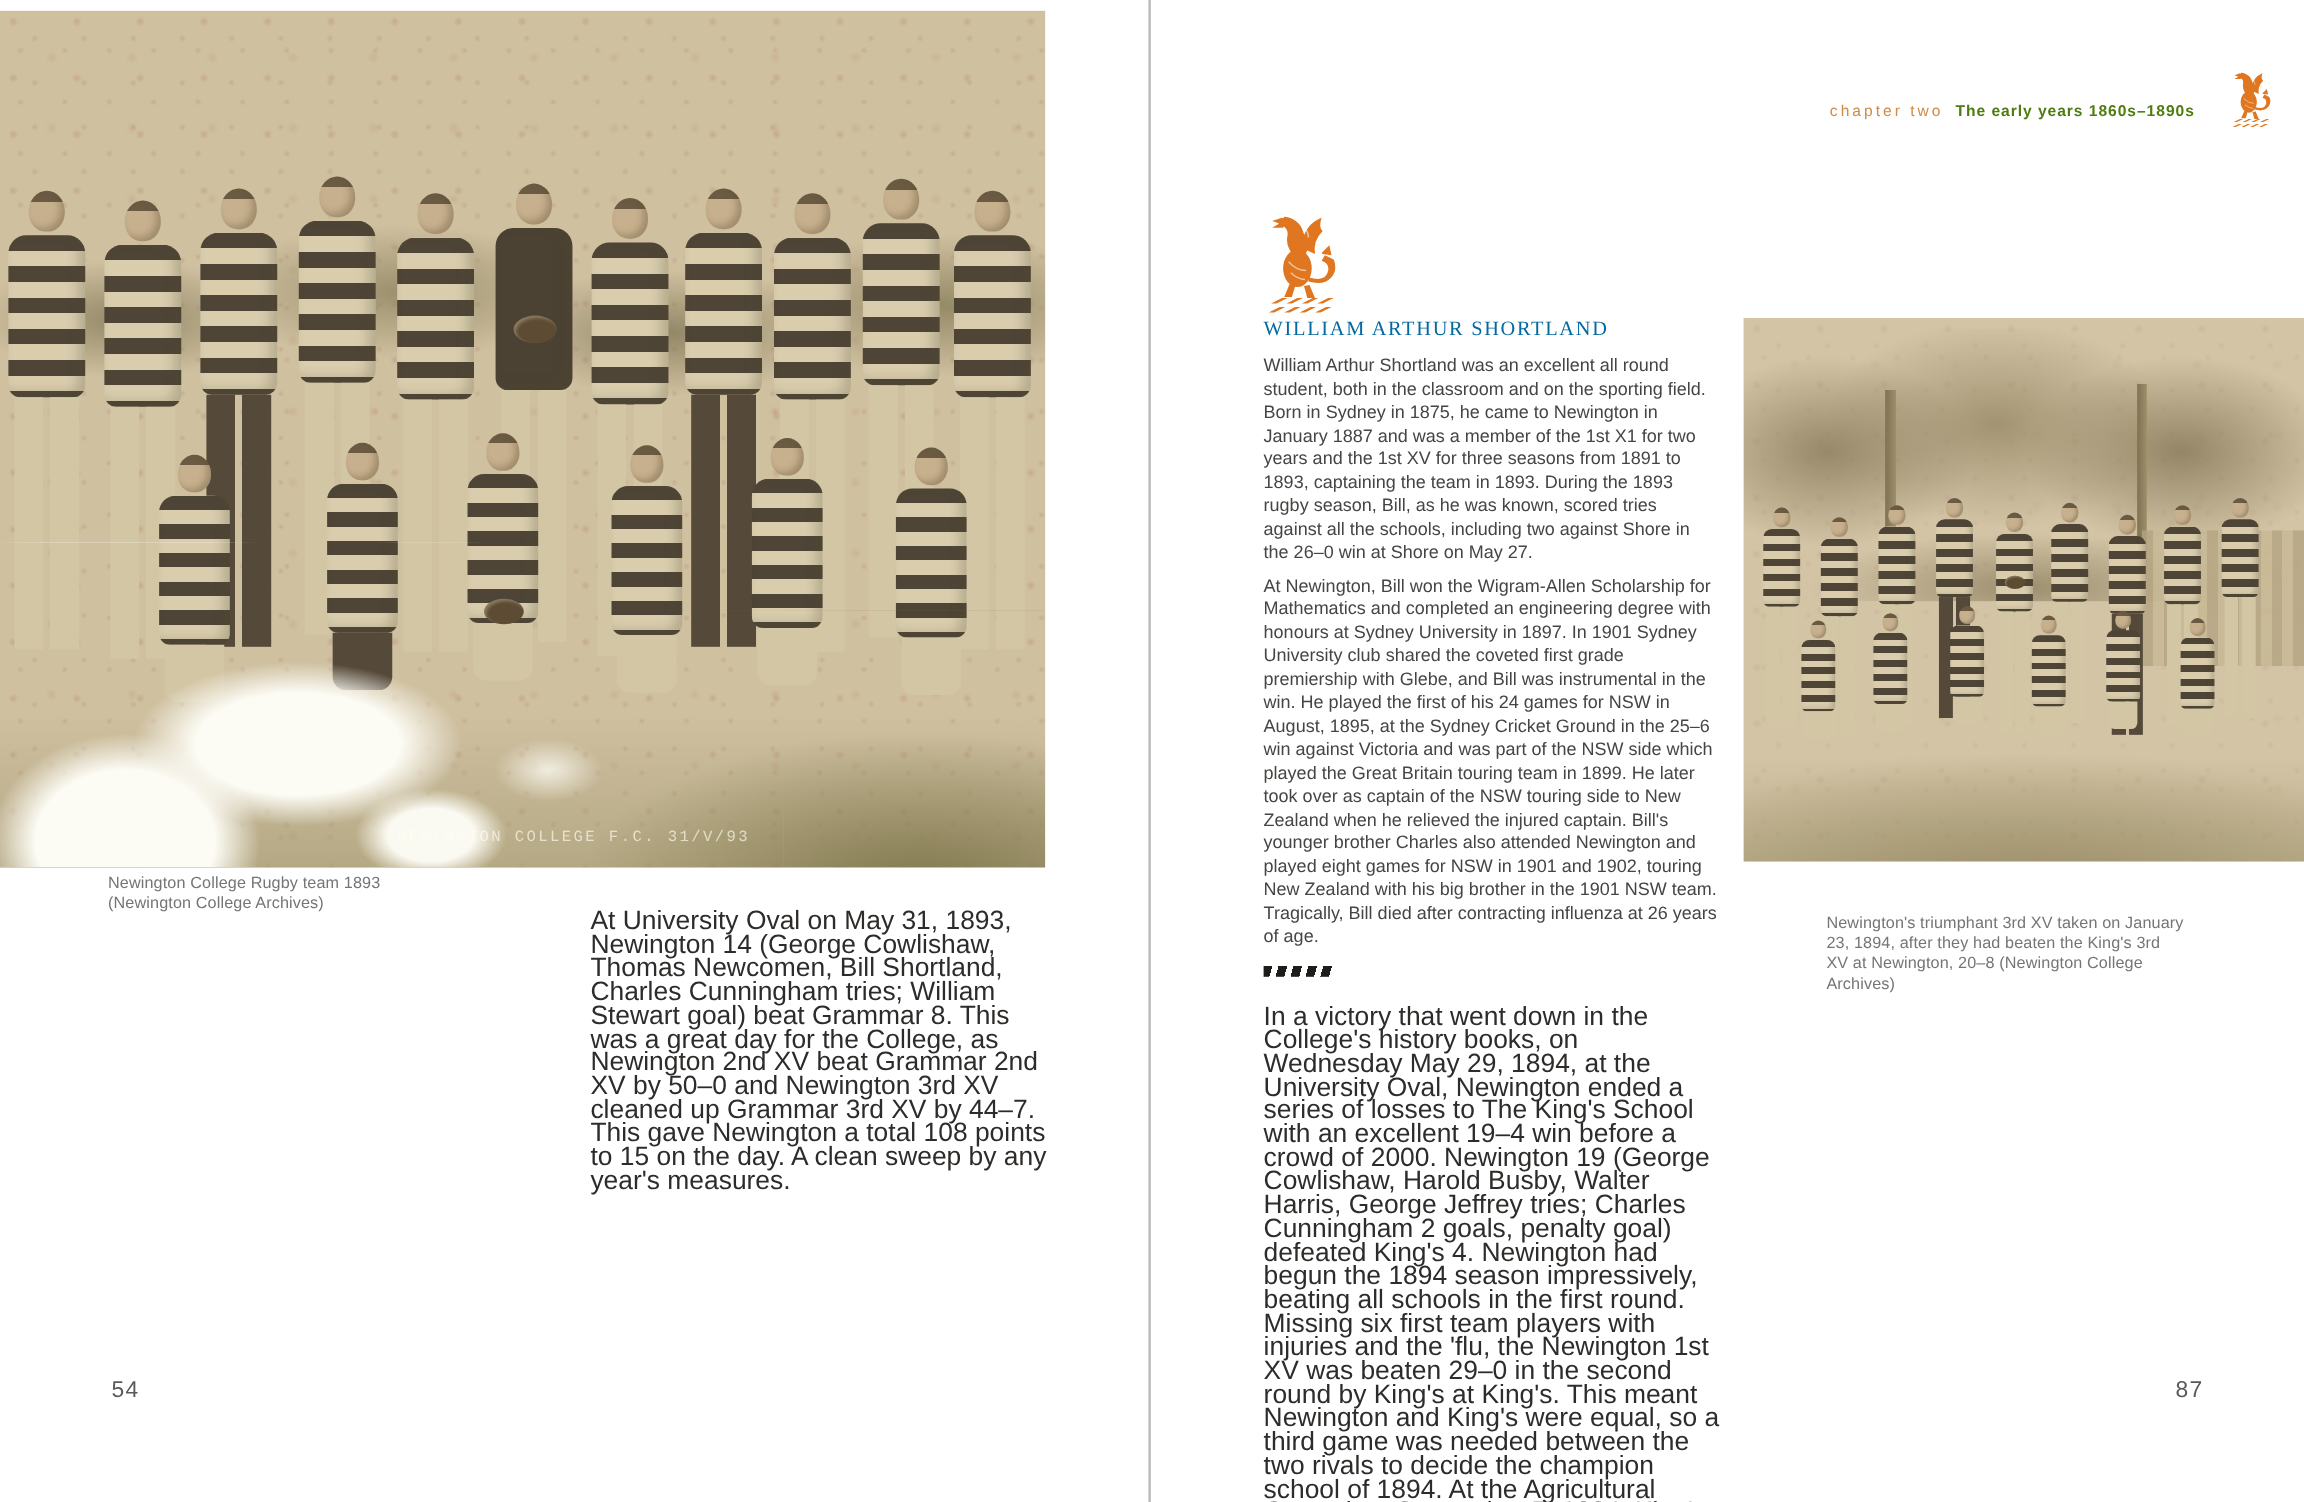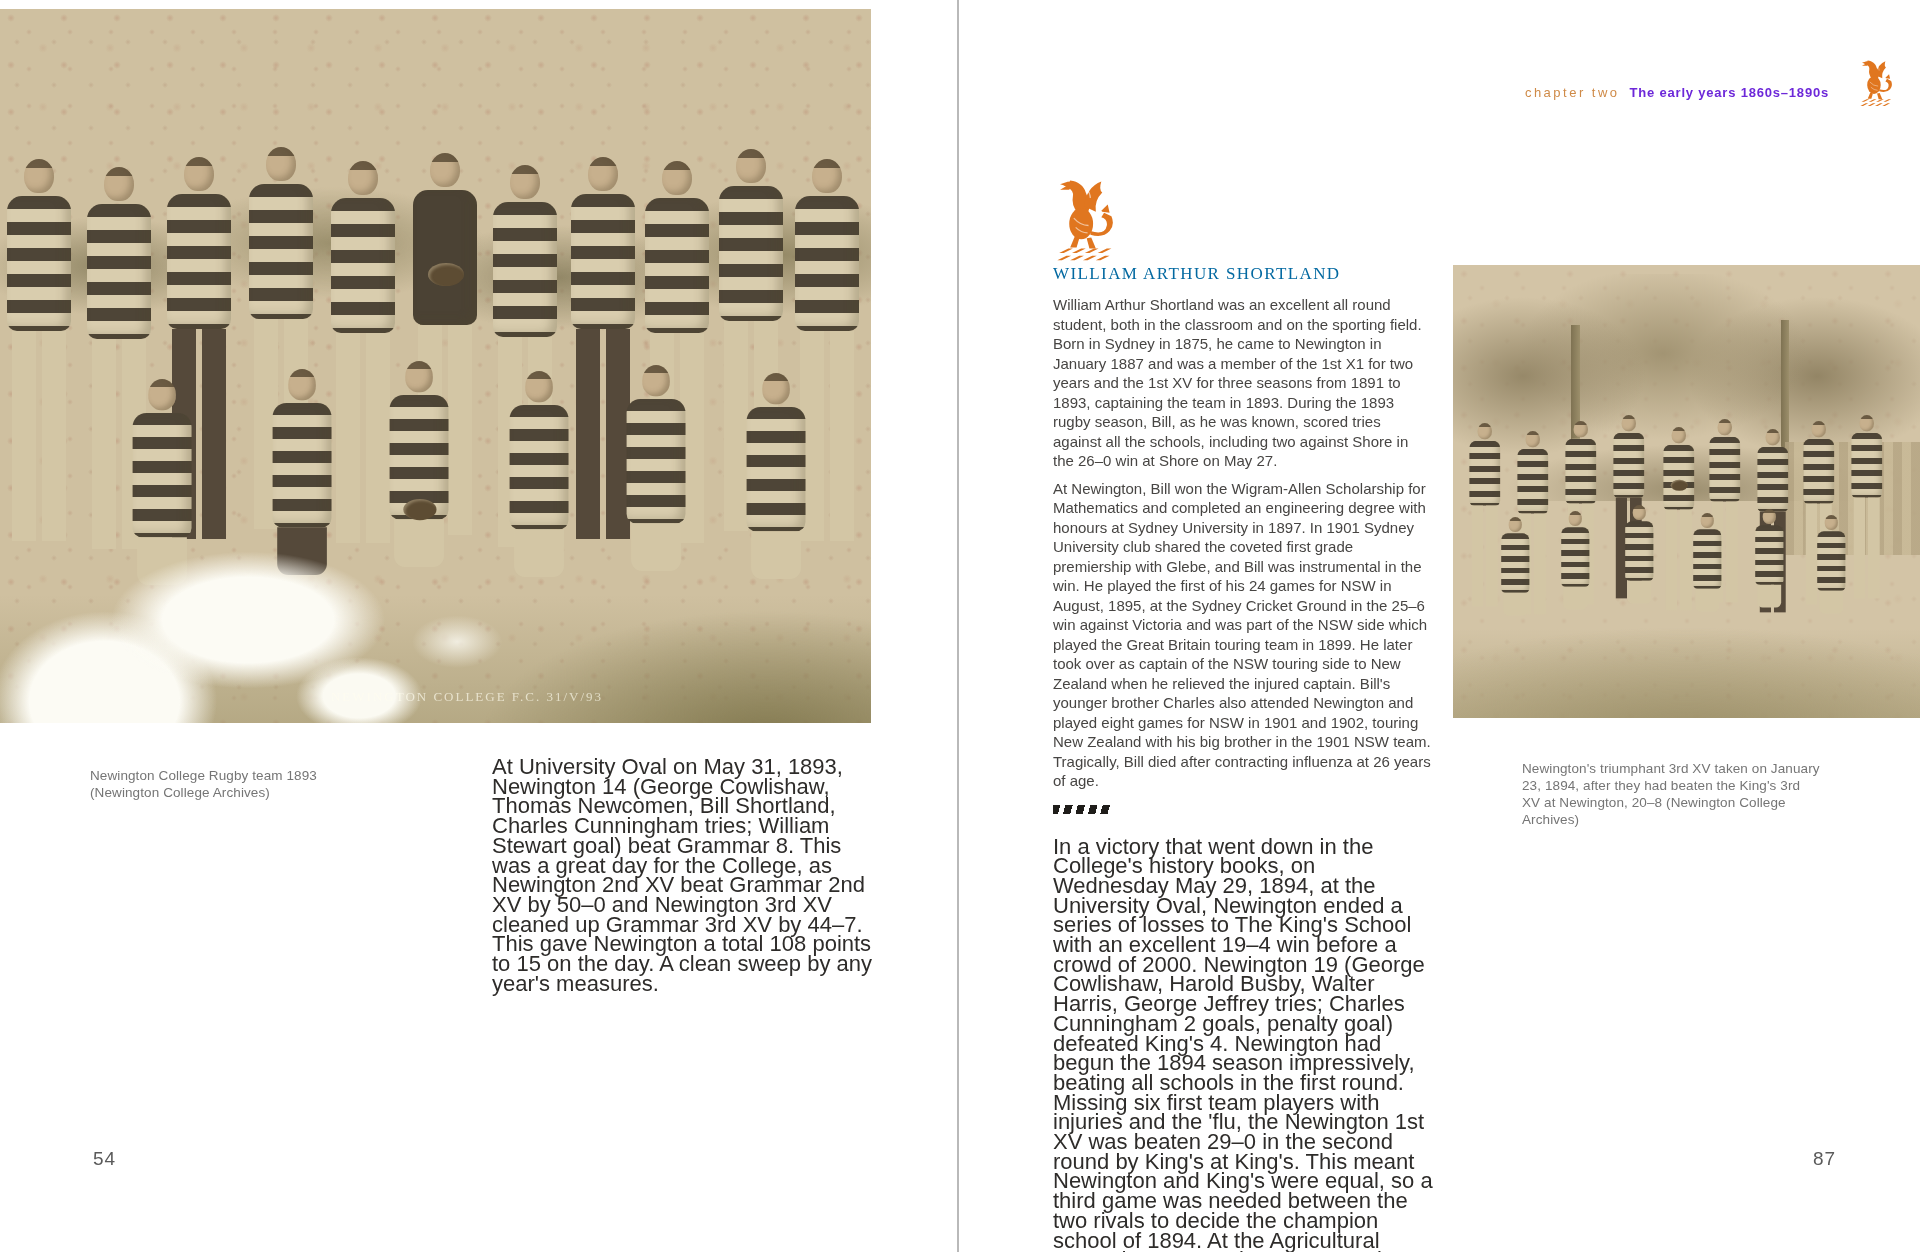--- a/index.html
+++ b/index.html
@@ -48,52 +48,52 @@
     background:
       radial-gradient(ellipse 500px 160px at 50% 115%, rgba(146,134,94,.8), transparent 72%),
       linear-gradient(to top, rgba(168,156,116,.5), transparent 55%);}
   .damage{position:absolute;left:0;bottom:0;width:75%;height:38%;
     background:
       radial-gradient(ellipse 190px 95px at 38% 62%, #fcfbf4 45%, rgba(252,251,244,0) 72%),
       radial-gradient(ellipse 150px 120px at 16% 92%, #fcfbf4 50%, rgba(252,251,244,0) 75%),
       radial-gradient(ellipse 90px 55px at 55% 90%, #fbfaf2 40%, rgba(252,251,244,0) 70%),
       radial-gradient(ellipse 60px 35px at 70% 70%, rgba(251,250,242,.8), rgba(252,251,244,0) 75%);}
   .photo-inscription{position:absolute;left:38%;bottom:18px;
-    font-family:Liberation Serif, serif;font-size:13px;letter-spacing:2px;
+    font-family:Liberation Mono, monospace;font-size:13px;letter-spacing:2px;
     color:rgba(255,253,240,.65);white-space:nowrap;}
 
   
   .figwrap{position:absolute;inset:0;}
   .fig{position:absolute;width:74px;}
   .fig .head{position:relative;margin:0 auto;width:30px;height:34px;border-radius:50% 50% 46% 46%;
     background:linear-gradient(to bottom,#6b5b43 0 9px,#c7b08d 9px);box-shadow:inset -4px -3px 6px rgba(90,75,50,.35);}
   .fig .torso{margin:3px auto 0;width:64px;height:135px;border-radius:15px 15px 10px 10px;
     box-shadow:inset -6px -4px 10px rgba(80,70,45,.25);}
   .fig .torso.striped{background:repeating-linear-gradient(180deg,#4e4537 0 13px,#d9cdae 13px 26px);}
   .fig .torso.dark{background:#4b4234;}
   .fig .legs{margin:0 auto;width:54px;height:210px;
     background:linear-gradient(90deg,var(--pant) 0 24px,transparent 24px 30px,var(--pant) 30px 54px);}
   .fig .legs.short{height:52px;border-radius:0 0 12px 12px;
     background:linear-gradient(90deg,var(--pant) 0 54px);}
   .fig .ball{position:absolute;left:20px;width:36px;height:23px;border-radius:50%;
     background:#5d4c33;box-shadow:inset 2px 2px 3px rgba(230,215,180,.35);}
 
   
   .caption{position:absolute;width:300px;font-size:13.5px;line-height:17px;color:#757575;letter-spacing:.1px;}
-  .caption-left{left:90px;top:767px;}
+  .caption-left{left:90px;top:727px;}
   .caption-right{left:1522px;top:760px;width:300px;}
   .serif-body{font-family:Liberation Sans, sans-serif;font-size:22px;line-height:19.7px;color:#2e2c2a;}
   .body-left{position:absolute;left:492px;top:757px;width:384px;}
   .pagenum{position:absolute;font-size:19px;color:#5a5a5a;letter-spacing:1px;}
   .pagenum-left{left:93px;top:1148px;}
   .pagenum-right{left:1813px;top:1148px;}
 
   .running-head{position:absolute;top:85px;right:91px;font-size:13px;white-space:nowrap;}
   .running-head .chap{color:#cf8a47;letter-spacing:2.5px;margin-right:10px;}
-  .running-head .ttl{color:#6d28d9;font-weight:bold;letter-spacing:.8px;}
+  .running-head .ttl{color:#4d7c0f;font-weight:bold;letter-spacing:.8px;}
   .dragon-small{position:absolute;left:1855px;top:58px;width:40px;height:50px;}
   .dragon-large{position:absolute;left:1053px;top:176px;width:60px;height:88px;}
 
   .right-col{position:absolute;left:1053px;top:264px;width:380px;}
   .section-heading{font-family:"Liberation Serif",serif;font-size:17px;letter-spacing:1.4px;
     color:#0369a1;margin:0 0 11px 0;font-weight:normal;}
   .bio-para{font-size:15px;line-height:19.5px;color:#474543;margin:0 0 8px 0;}
   .divider{width:58px;height:9px;margin:14px 0 0 0;
     background:repeating-linear-gradient(105deg,#1f1d1a 0 7px,#ffffff 7px 12px);}
   .story-para{margin:23px 0 0 0;}

